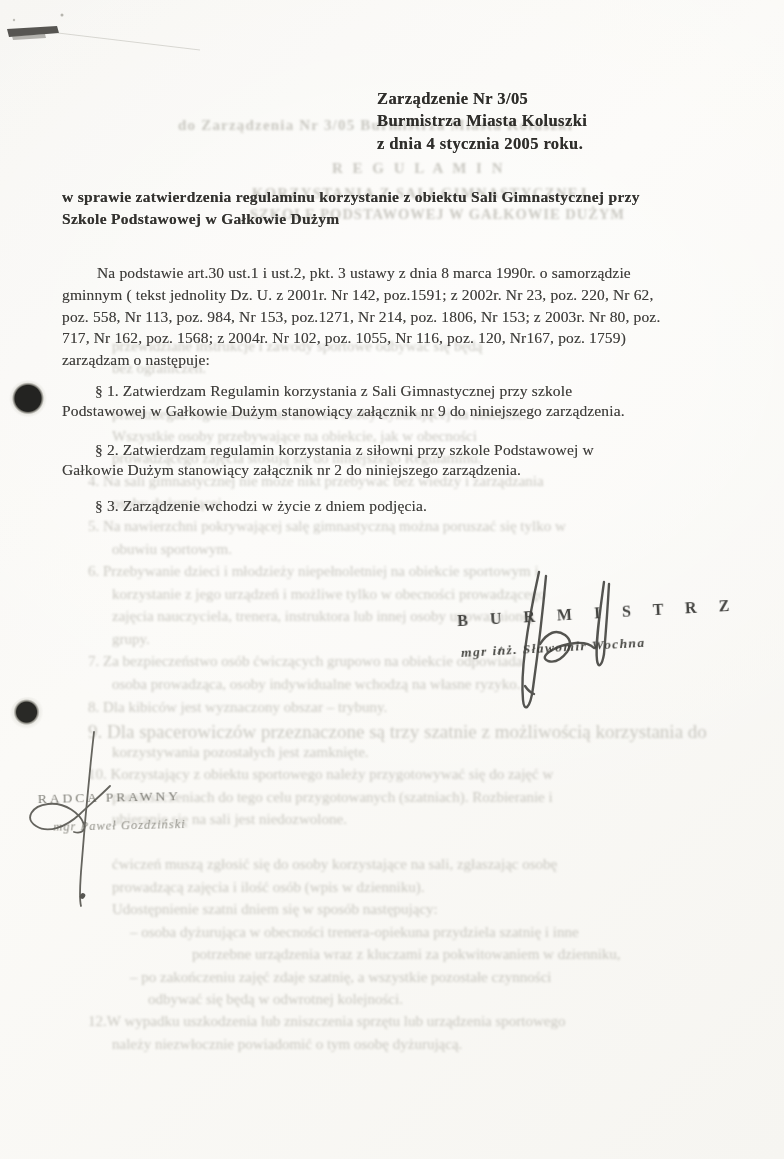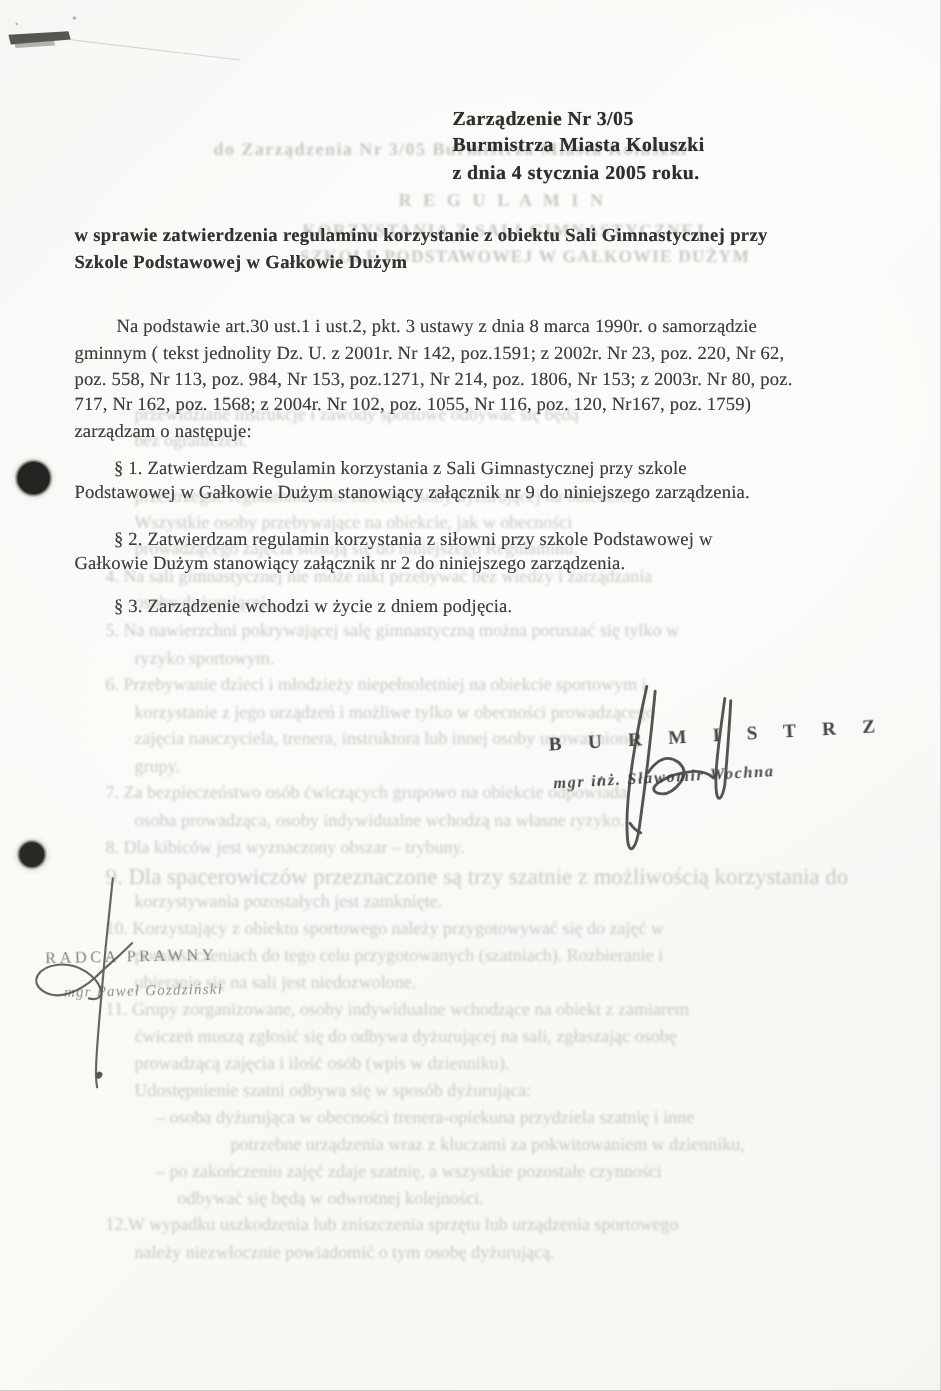--- a/index.html
+++ b/index.html
@@ -113,37 +113,36 @@
       <div class="bt-line" style="top: 185px; left: 252px; font-size: 14.5px; font-weight: bold; letter-spacing: 1.5px;">KORZYSTANIA Z SALI GIMNASTYCZNEJ</div>
       <div class="bt-line" style="top: 206px; left: 250px; font-size: 14.5px; font-weight: bold; letter-spacing: 1px;">SZKOLE PODSTAWOWEJ W GAŁKOWIE DUŻYM</div>
       <div class="bt-line" style="top: 338px; left: 112px; font-size: 15px;">przewidziane instrukcje i zawody sportowe odbywać się będą</div>
       <div class="bt-line" style="top: 360px; left: 112px; font-size: 15px;">bez ograniczeń.</div>
       <div class="bt-line" style="top: 406px; left: 112px; font-size: 15px;">przestrzegać regulaminu oraz zaleceń osoby dyżurującej na obiekcie.</div>
       <div class="bt-line" style="top: 428px; left: 112px; font-size: 15px;">Wszystkie osoby przebywające na obiekcie, jak w obecności</div>
       <div class="bt-line" style="top: 450px; left: 112px; font-size: 15px;">prowadzącego zajęcia stosują się do niniejszego Regulaminu.</div>
       <div class="bt-line" style="top: 473px; left: 88px; font-size: 15px;">4. Na sali gimnastycznej nie może nikt przebywać bez wiedzy i zarządzania</div>
       <div class="bt-line" style="top: 495px; left: 112px; font-size: 15px;">osoby dyżurującej.</div>
       <div class="bt-line" style="top: 518px; left: 88px; font-size: 15px;">5. Na nawierzchni pokrywającej salę gimnastyczną można poruszać się tylko w</div>
-      <div class="bt-line" style="top: 541px; left: 112px; font-size: 15px;">ryzyko sportowym.</div>
+      <div class="bt-line" style="top: 541px; left: 112px; font-size: 15px;">obuwiu sportowym.</div>
       <div class="bt-line" style="top: 563px; left: 88px; font-size: 15px;">6. Przebywanie dzieci i młodzieży niepełnoletniej na obiekcie sportowym i</div>
       <div class="bt-line" style="top: 586px; left: 112px; font-size: 15px;">korzystanie z jego urządzeń i możliwe tylko w obecności prowadzącego</div>
       <div class="bt-line" style="top: 608px; left: 112px; font-size: 15px;">zajęcia nauczyciela, trenera, instruktora lub innej osoby upoważnionej</div>
       <div class="bt-line" style="top: 631px; left: 112px; font-size: 15px;">grupy.</div>
       <div class="bt-line" style="top: 653px; left: 88px; font-size: 15px;">7. Za bezpieczeństwo osób ćwiczących grupowo na obiekcie odpowiada</div>
       <div class="bt-line" style="top: 676px; left: 112px; font-size: 15px;">osoba prowadząca, osoby indywidualne wchodzą na własne ryzyko.</div>
       <div class="bt-line" style="top: 699px; left: 88px; font-size: 15px;">8. Dla kibiców jest wyznaczony obszar – trybuny.</div>
       <div class="bt-line" style="top: 721px; left: 88px; font-size: 19px;">9. Dla spacerowiczów przeznaczone są trzy szatnie z możliwością korzystania do</div>
       <div class="bt-line" style="top: 744px; left: 112px; font-size: 15px;">korzystywania pozostałych jest zamknięte.</div>
       <div class="bt-line" style="top: 766px; left: 88px; font-size: 15px;">10. Korzystający z obiektu sportowego należy przygotowywać się do zajęć w</div>
       <div class="bt-line" style="top: 789px; left: 112px; font-size: 15px;">pomieszczeniach do tego celu przygotowanych (szatniach). Rozbieranie i</div>
       <div class="bt-line" style="top: 811px; left: 112px; font-size: 15px;">ubieranie się na sali jest niedozwolone.</div>
-      <div class="bt-line" style="top: 834px; left: 88px; font-size: 15px;">11. Grupy zorganizowane, osoby indywidualne wchodzące na obiekt z zamiarem</div>
-      <div class="bt-line" style="top: 856px; left: 112px; font-size: 15px;">ćwiczeń muszą zgłosić się do odbywa dyżurującej na sali, zgłaszając osobę</div>
+      <div class="bt-line" style="top: 856px; left: 112px; font-size: 15px;">ćwiczeń muszą zgłosić się do osoby korzystające na sali, zgłaszając osobę</div>
       <div class="bt-line" style="top: 879px; left: 112px; font-size: 15px;">prowadzącą zajęcia i ilość osób (wpis w dzienniku).</div>
-      <div class="bt-line" style="top: 901px; left: 112px; font-size: 15px;">Udostępnienie szatni odbywa się w sposób dyżurująca:</div>
+      <div class="bt-line" style="top: 901px; left: 112px; font-size: 15px;">Udostępnienie szatni dniem się w sposób następujący:</div>
       <div class="bt-line" style="top: 924px; left: 130px; font-size: 15px;">–  osoba dyżurująca w obecności trenera-opiekuna przydziela szatnię i inne</div>
       <div class="bt-line" style="top: 946px; left: 148px; font-size: 15px; margin-left: 44px;">potrzebne urządzenia wraz z kluczami za pokwitowaniem w dzienniku,</div>
       <div class="bt-line" style="top: 969px; left: 130px; font-size: 15px;">–  po zakończeniu zajęć zdaje szatnię, a wszystkie pozostałe czynności</div>
       <div class="bt-line" style="top: 991px; left: 148px; font-size: 15px;">odbywać się będą w odwrotnej kolejności.</div>
       <div class="bt-line" style="top: 1013px; left: 88px; font-size: 15px;">12.W wypadku uszkodzenia lub zniszczenia sprzętu lub urządzenia sportowego</div>
       <div class="bt-line" style="top: 1036px; left: 112px; font-size: 15px;">należy niezwłocznie powiadomić o tym osobę dyżurującą.</div>
     </div>
 
   <svg class="abs" style="left:0;top:6px;" width="220" height="60" viewBox="0 0 220 60">
     <path d="M7,23 L57,20 L59,27 L9,31 Z" fill="#454440" opacity="0.9"></path>

